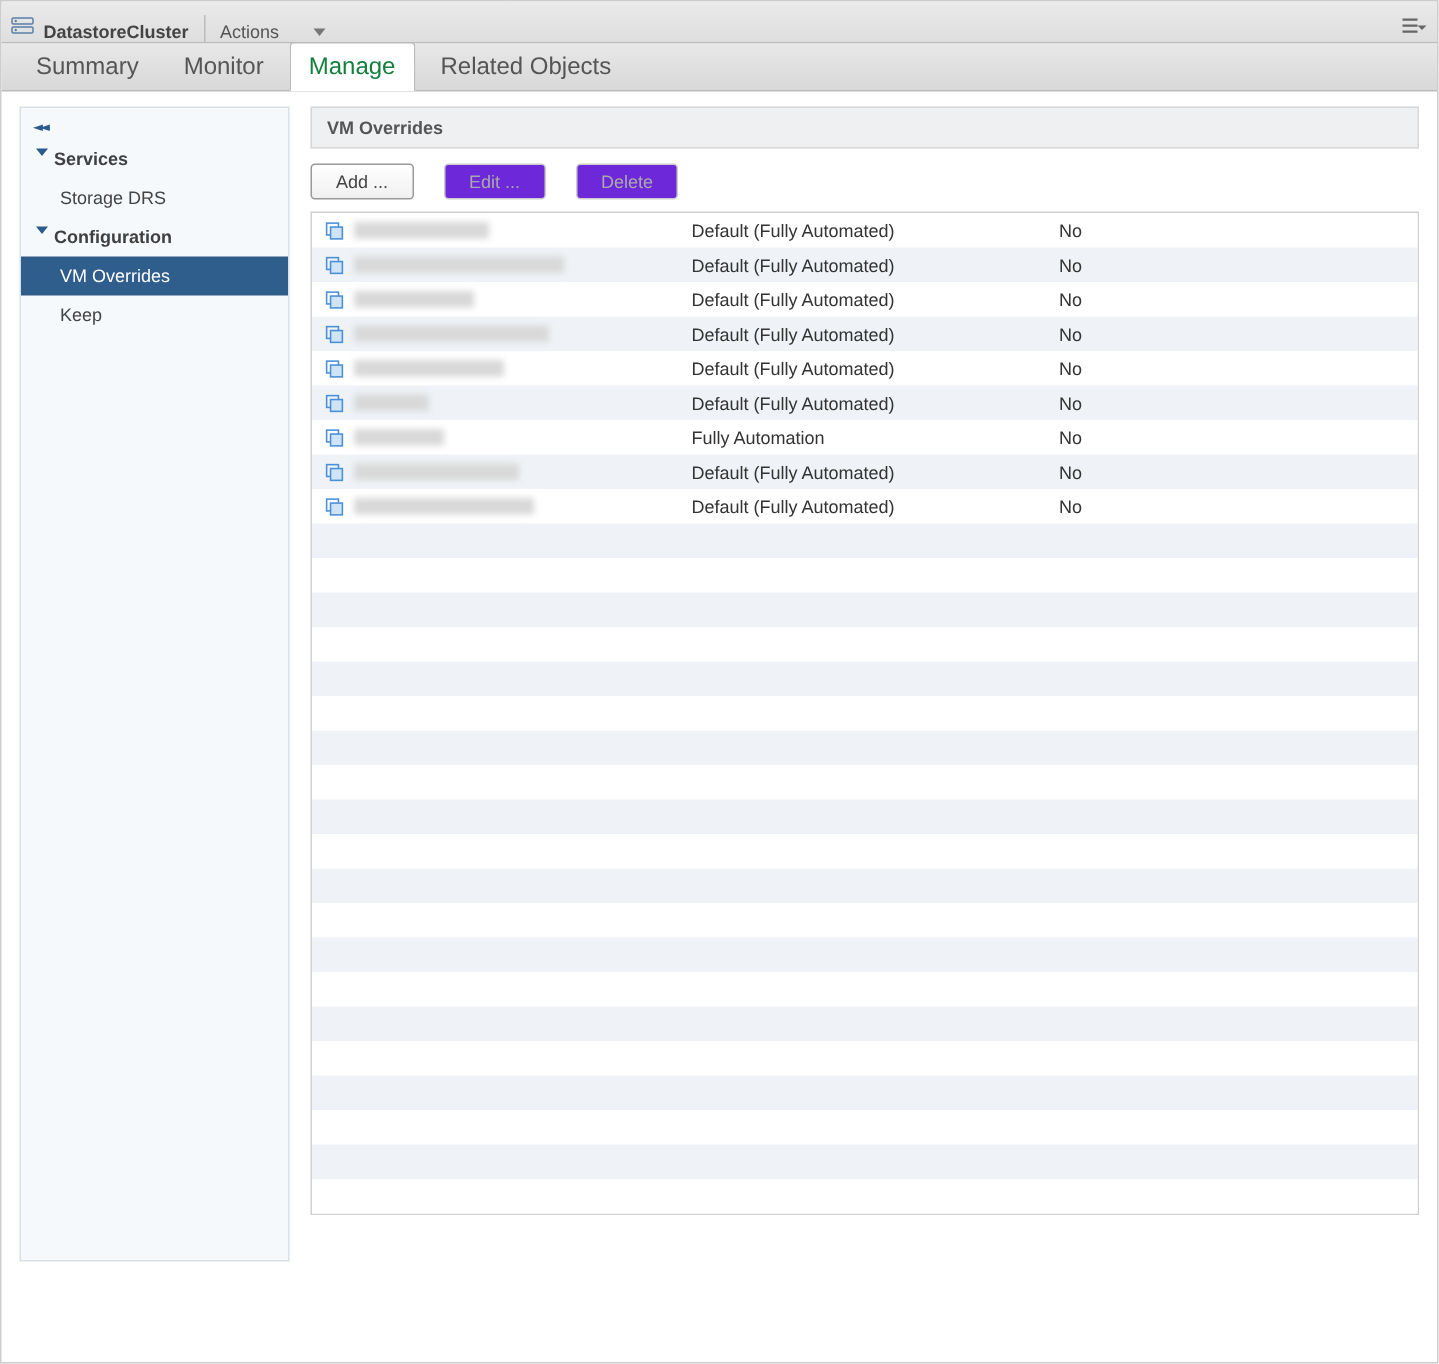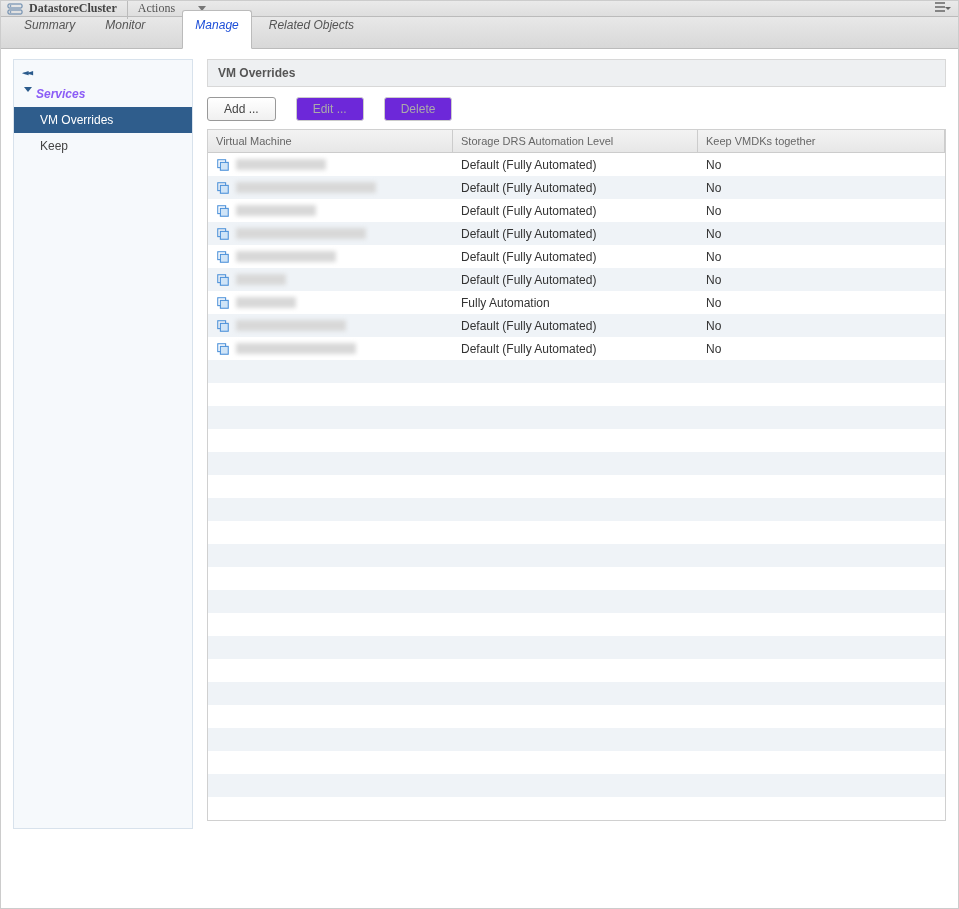--- a/index.html
+++ b/index.html
@@ -7,62 +7,59 @@
   font-family: Arial, Helvetica, sans-serif;
   font-size: 12px;
   color: #333;
   background: #fff;
   width: 959px;
   height: 909px;
   overflow: hidden;
   border: 1px solid #ccc;
 }
 .titlebar {
-  height: 16px;
+  height: 28px;
   background: linear-gradient(#eaeaea, #dedede);
   border-bottom: 1px solid #bbb;
   display: flex;
-  align-items: flex-start;
+  align-items: flex-end;
   padding: 0 6px;
-  font-family: Liberation Serif, serif;
 }
 .titlebar .title-icon { margin-right: 6px; }
 .titlebar .title-text { font-weight: bold; color: #444; }
 .titlebar .divider { width:1px; height:18px; background:#bbb; margin:0 10px; }
 .titlebar .actions { color:#555; display:flex; align-items:center; cursor:pointer;gap:19px; }
 .titlebar .spacer { flex:1; }
 .titlebar .right-icon { color:#555; cursor:pointer; }
 
 .tabbar1 {
   height: 32px;
   background: linear-gradient(#e8e8e8, #d8d8d8);
   border-bottom:1px solid #bbb;
   display:flex;
   align-items:flex-end;
   padding: 0 10px;
 }
 .tab1 {
-  padding: 7px 12px 16px;
+  padding: 7px 12px 6px;
   color:#555;
   cursor:pointer;
   border:1px solid transparent;
   border-bottom:none;
   margin-right:4px;
-  font-size:12px;
-  font-style:italic;
+  font-size:16px;
 }
 .tab1.active {
   background:#fff;
   border:1px solid #bbb;
   border-bottom:1px solid #fff;
   border-radius:3px 3px 0 0;
-  color:#1d4ed8;
+  color:#15803d;
   position:relative;
   top:1px;
-  margin-left:20px;
 }
 
 .content-area {
   padding: 10px 12px;
 }
 
 .tabbar2 {
   display:flex;
   border-bottom:1px solid #bbb;
   margin-bottom:12px;
@@ -85,26 +82,25 @@
 .sidebar {
   width:180px;
   border:1px solid #d8e2ec;
   background:#f6f9fc;
   padding-top:4px;
   min-height:770px;
 }
 .sidebar .collapse-bar { padding:2px 8px; color:#2b5b8c; cursor:pointer; font-family:monospace; font-size:11px; letter-spacing:-2px;}
 .side-group-header {
   padding:6px 10px;
-  color:#8b5cf6;
+  color:#404040;
   font-weight:bold;
   cursor:pointer;
   display:flex;
   gap:4px;
-  font-style:italic;
 }
 .side-item {
   padding:6px 10px 6px 26px;
   color:#444;
   cursor:pointer;
 }
 .side-item.active {
   background:#2f5d8c;
   color:#fff;
 }
@@ -229,38 +225,38 @@
 
   <div class="main-layout">
 
     <div class="sidebar">
       <div class="collapse-bar">◄◄</div>
       <div id="sidebar-content">
           <div class="side-group-header">
             <span class="caret-down"></span>
             <span>Services</span>
           </div>
+          <div class="side-item">Storage DRS</div>
+          <div class="side-group-header">
+            <span class="caret-down"></span>
+            <span>Configuration</span>
+          </div>
           <div class="side-item active">VM Overrides</div>
           <div class="side-item">Keep</div>
         </div>
     </div>
 
     <div class="panel">
       <div class="panel-header">VM Overrides</div>
       <div class="toolbar">
         <button class="btn">Add ...</button>
         <button class="btn disabled">Edit ...</button>
         <button class="btn disabled">Delete</button>
       </div>
       <div class="table">
-        <div class="thead">
-          <div class="th col-vm">Virtual Machine</div>
-          <div class="th col-lvl">Storage DRS Automation Level</div>
-          <div class="th col-vmdk">Keep VMDKs together</div>
-        </div>
         <div class="tbody" id="tbody">
             <div class="tr odd">
               <div class="td col-vm">
                 <span class="vm-icon">
                   <svg viewBox="0 0 16 16">
                     <rect x="2" y="2" width="9" height="9" fill="none" stroke="#4a90d9" stroke-width="1.2"></rect>
                     <rect x="5" y="5" width="9" height="9" fill="#cfe4f7" stroke="#4a90d9" stroke-width="1.2"></rect>
                   </svg>
                 </span>
                 <span class="redacted" style="width: 90px;"></span>

